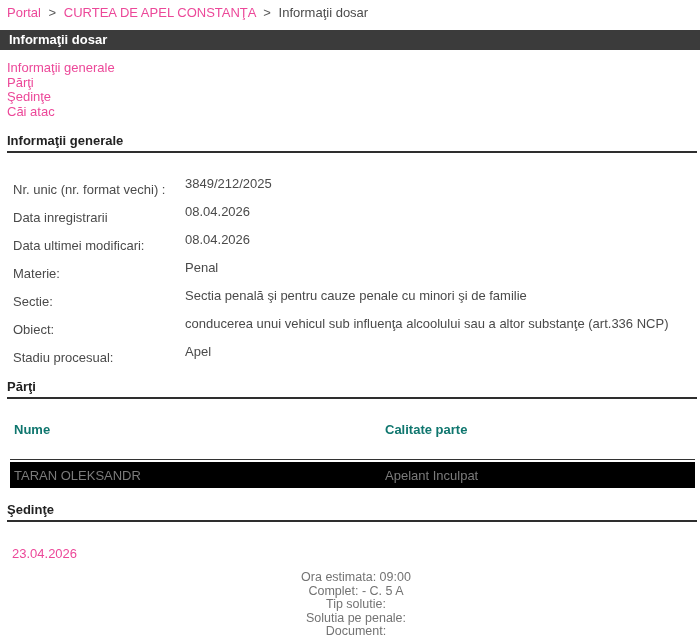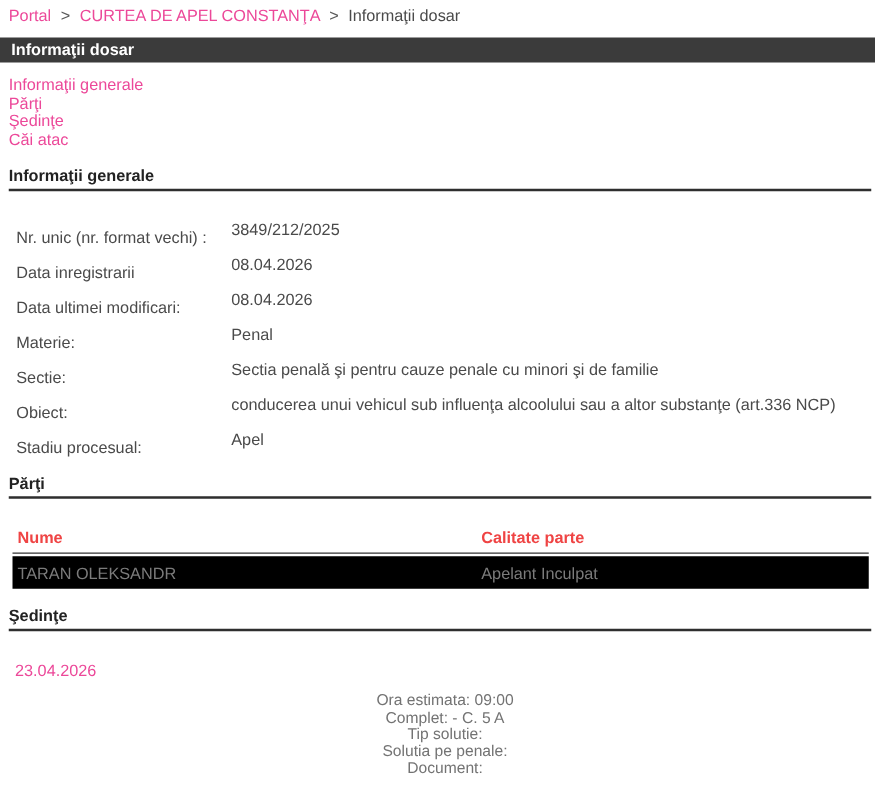--- a/index.html
+++ b/index.html
@@ -43,22 +43,22 @@
   
   .info-table { margin: 16px 0 0 13px; }
   .info-row { display: flex; height: 28px; align-items: center; }
   .info-label { width: 172px; flex: 0 0 172px; margin-top: 12px; }
   .info-value { flex: 1; padding-right: 26px; }
 
   
   .parties-table { margin: 20px 5px 0 10px; }
   .pt-header {
     display: flex; align-items: center;
-    font-weight: bold; color: #ef4444;
-    padding: 3px 0 5px 4px;
+    font-weight: bold; color: #0f766e;
+    padding: 3px 0 22px 4px;
     border-bottom: 1px solid #333333;
   }
   .pt-row {
     display: flex; align-items: center;
     background: #000000;
     color: #7b7b7b;
     margin-top: 2px;
     height: 26px;
     padding-left: 4px;
   }

